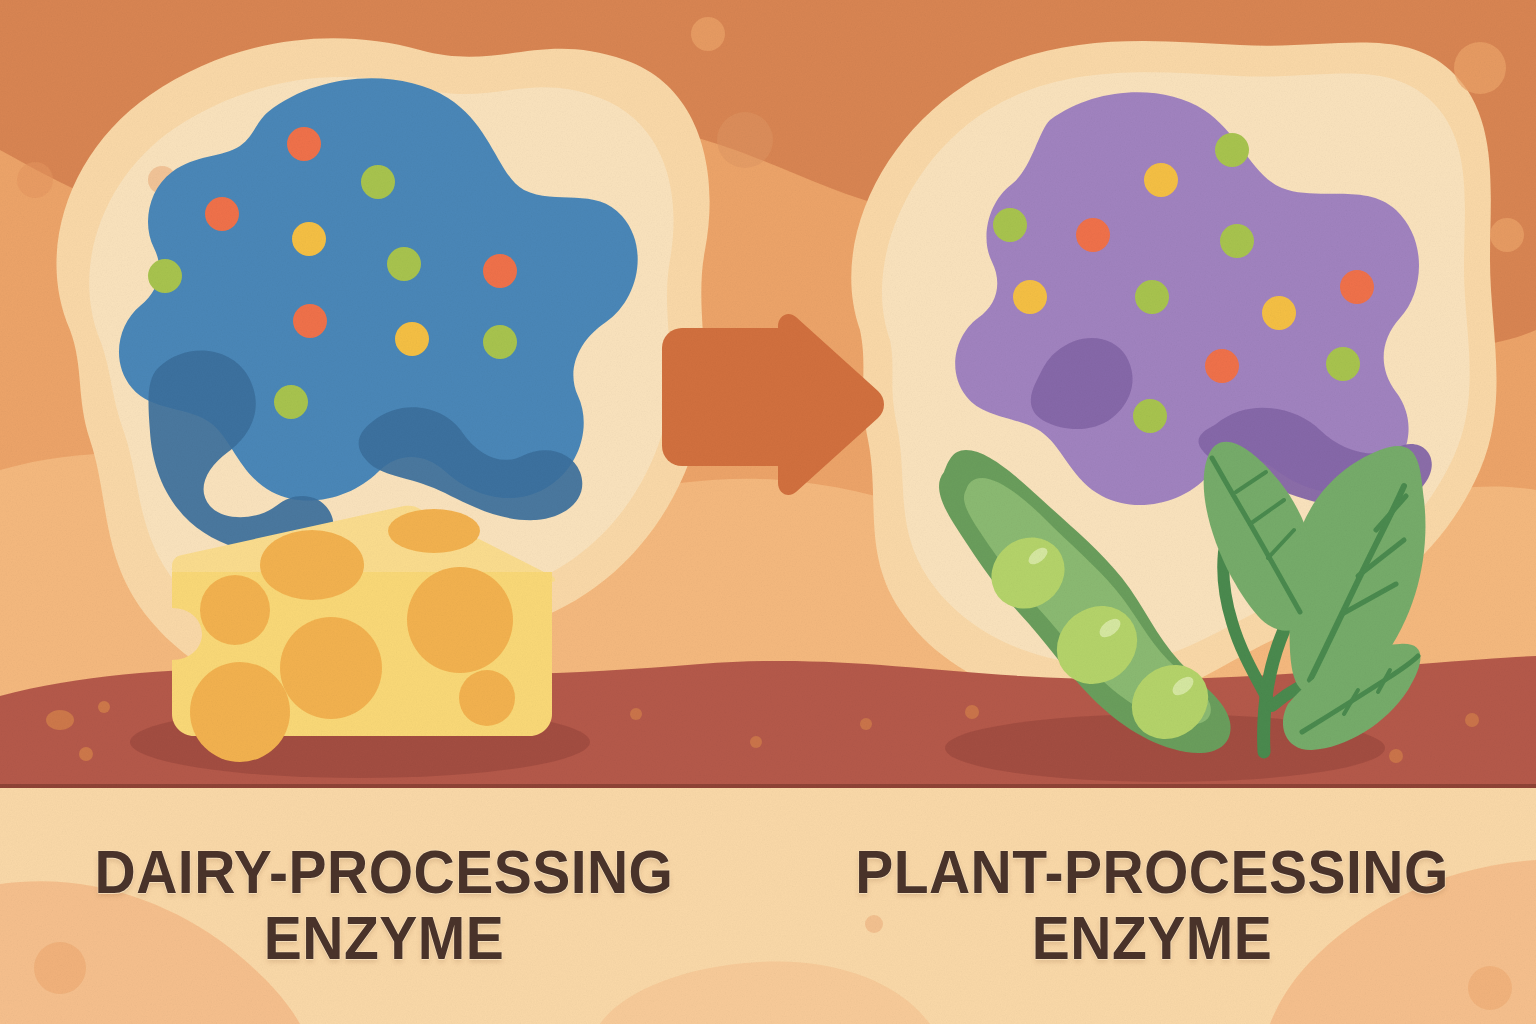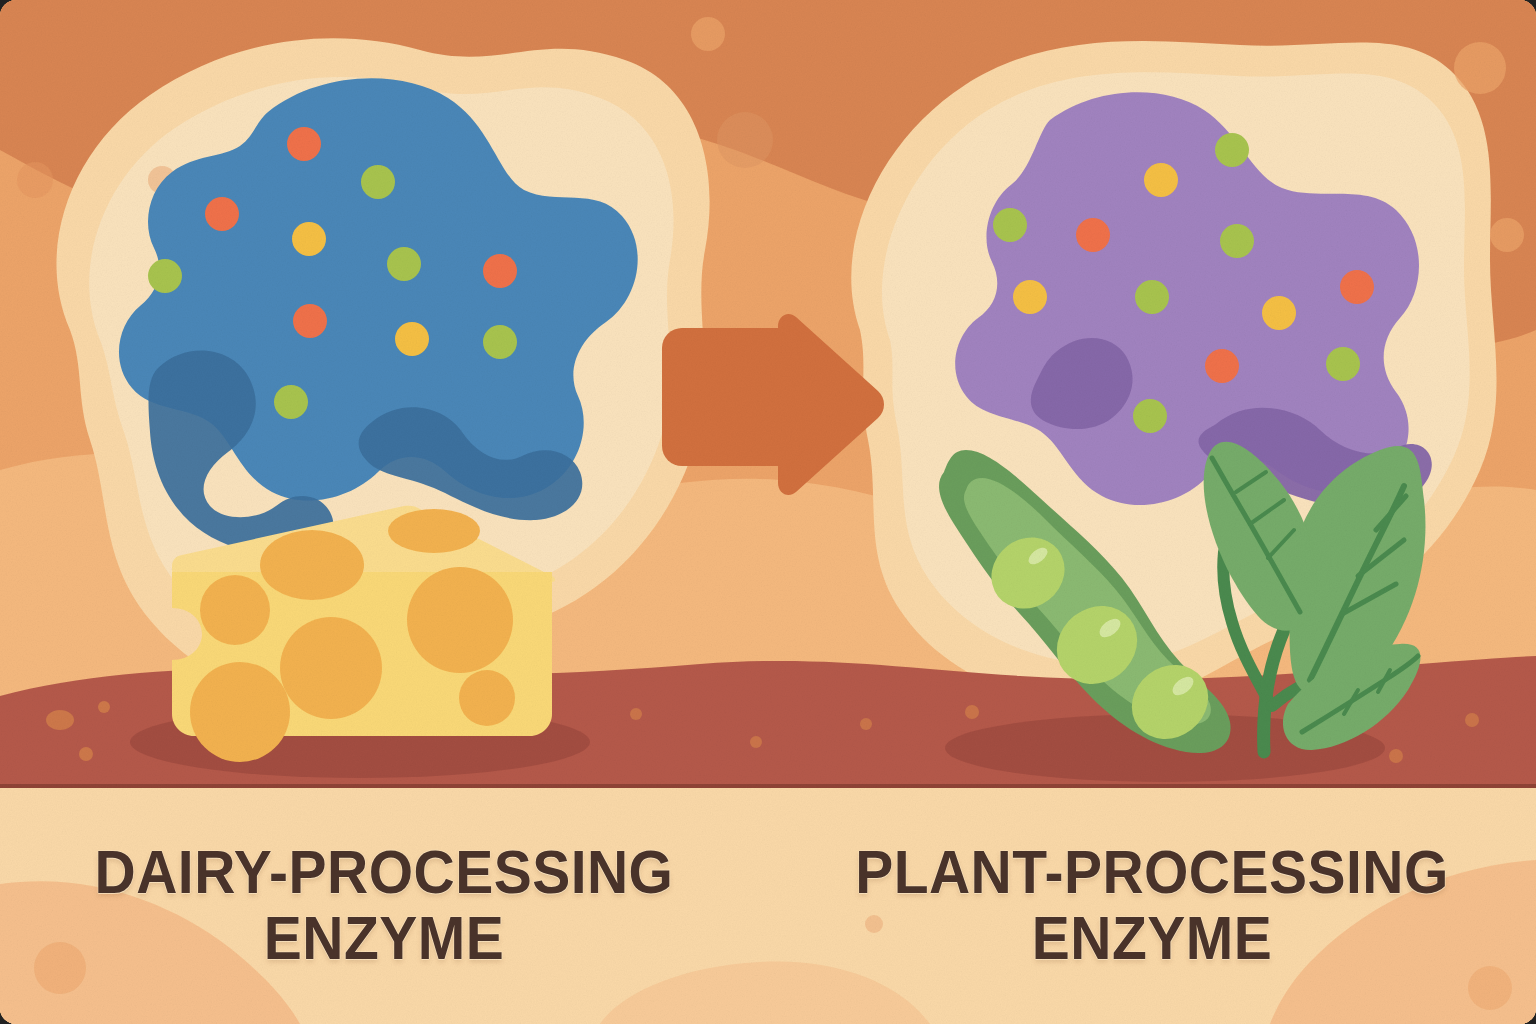--- a/index.html
+++ b/index.html
@@ -10,21 +10,20 @@
   }
   body {
     font-family: "Liberation Sans", sans-serif;
   }
   #stage {
     position: relative;
     width: 1536px;
     height: 1024px;
     overflow: hidden;
     background: #eda469;
-    border-radius: 16px;
   }
   #stage svg.layer {
     position: absolute;
     top: 0;
     left: 0;
     width: 1536px;
     height: 1024px;
     display: block;
   }
   .caption-wrap {

